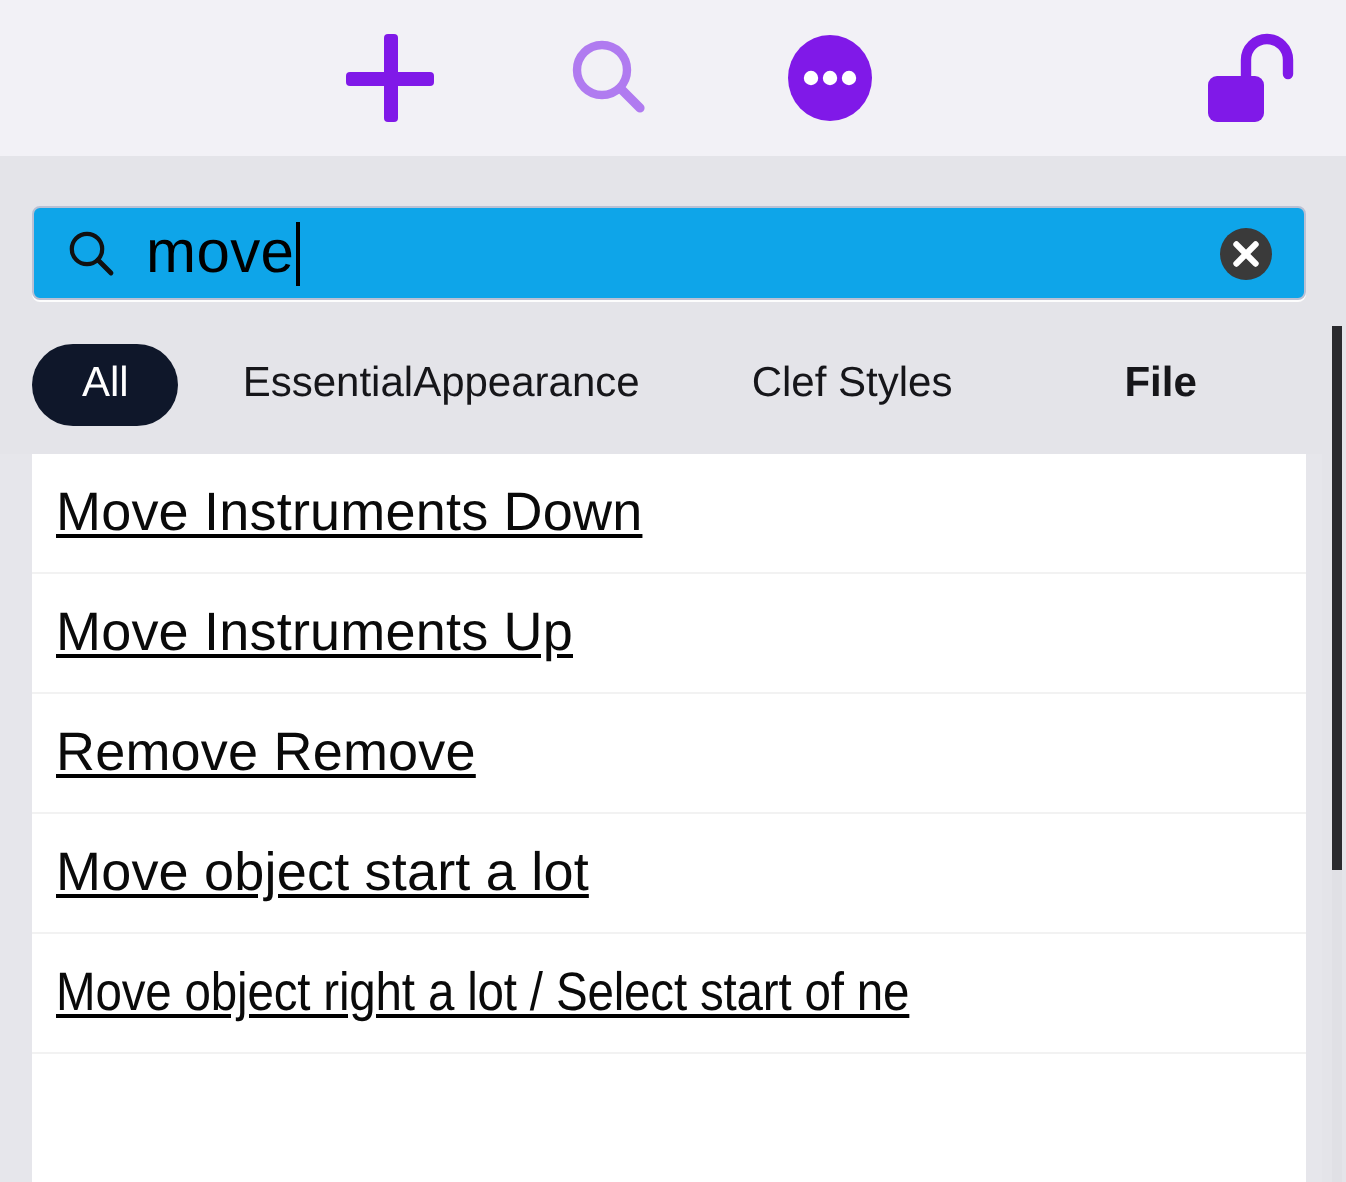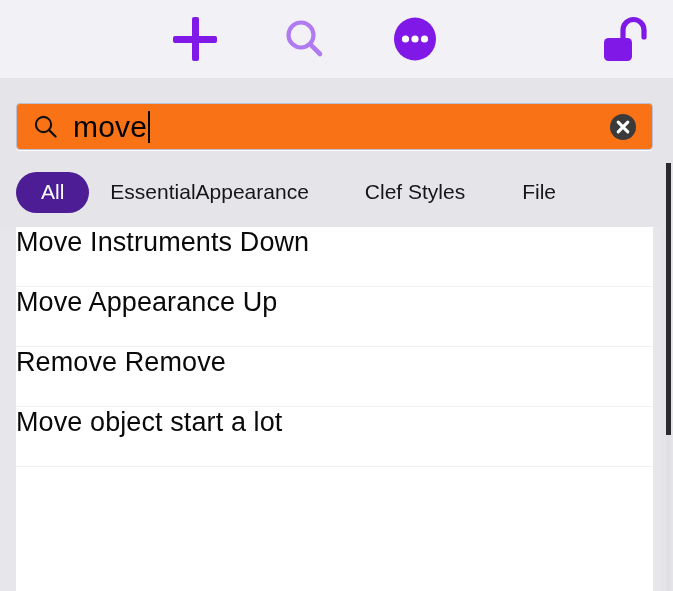--- a/index.html
+++ b/index.html
@@ -75,21 +75,21 @@
     background: #e4e4e9;
   }
 
   .search-field {
     position: absolute;
     left: 16px;
     top: 25px;
     width: 637px;
     height: 47px;
     box-sizing: border-box;
-    background: #f97316;
+    background: #0ea5e9;
     border: 1px solid #b9c0d4;
     border-radius: 4px;
     box-shadow: 0 1px 0 rgba(255,255,255,0.9);
     display: flex;
     align-items: center;
   }
   .search-field-icon {
     flex: 0 0 auto;
     margin-left: 16px;
     margin-right: 14px;
@@ -138,49 +138,52 @@
   }
   .tab {
     font-size: 21px;
     color: #16161a;
     white-space: nowrap;
     cursor: pointer;
     padding: 0 0;
   }
   .tab-all {
     margin-left: 16px;
-    background: #4c1d95;
+    background: #0f172a;
     color: #ffffff;
     border-radius: 22px;
     padding: 9px 25px 11px 25px;
     line-height: 1;
   }
-  .tab-essential { margin-left: 21px; }
+  .tab-essential { margin-left: 32px; }
   .tab-appearance { }
   .tab-clef { margin-left: 56px; }
-  .tab-file { margin-left: 57px; }
+  .tab-file { margin-left: 86px; font-weight: bold; }
 
   
   .results {
     position: absolute;
     left: 16px;
     top: 227px;
     width: 637px;
     height: 364px;
     background: #ffffff;
     overflow: hidden;
   }
   .result-row {
     position: relative;
     height: 60px;
     display: flex;
+    align-items: center;
+    padding-left: 12px;
     box-sizing: border-box;
     cursor: pointer;
     border-bottom: 1px solid #f2f2f2;
     overflow: hidden;
+    text-decoration: underline;
   }
   .result-label {
     font-size: 27px;
     color: #0a0a0a;
     white-space: nowrap;
     letter-spacing: 0.1px;
   }
   .result-label.condensed {
     font-family: "Liberation Sans Narrow", "Liberation Sans", sans-serif;
     transform: scaleX(0.88);
@@ -279,27 +282,30 @@
       <span class="tab tab-clef">Clef Styles</span>
       <span class="tab tab-file">File</span>
     </div>
   </div>
 
   <div class="results">
     <div class="result-row">
       <span class="result-label">Move Instruments Down</span>
     </div>
     <div class="result-row">
-      <span class="result-label">Move Appearance Up</span>
+      <span class="result-label">Move Instruments Up</span>
     </div>
     <div class="result-row">
       <span class="result-label">Remove Remove</span>
     </div>
     <div class="result-row">
       <span class="result-label">Move object start a lot</span>
+    </div>
+    <div class="result-row">
+      <span class="result-label condensed">Move object right a lot / Select start of ne</span>
     </div>
   </div>
 
   <div class="scroll-track">
     <div class="scroll-thumb"></div>
     <div class="scroll-thumb-lower"></div>
   </div>
 
 </div>
 

